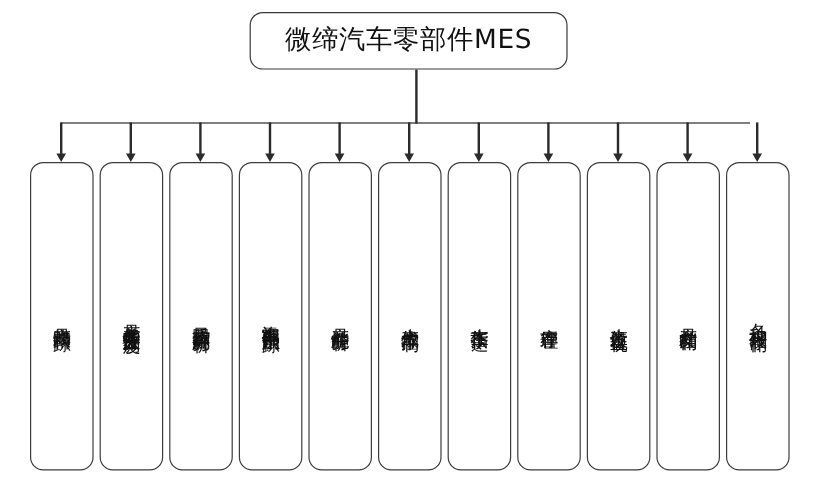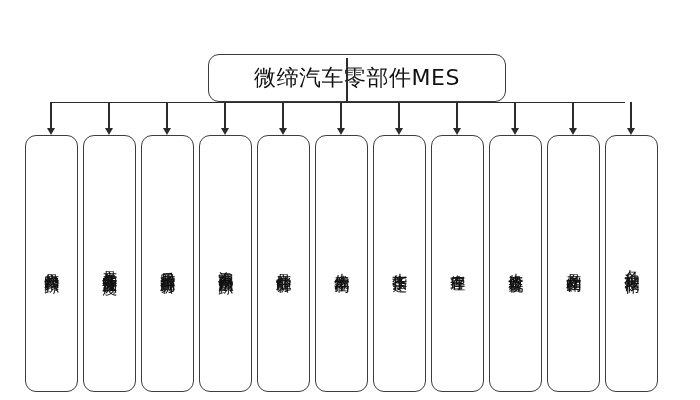--- a/index.html
+++ b/index.html
@@ -16,30 +16,29 @@
     height: 400px;
     background: #ffffff;
     overflow: hidden;
   }
 
   
   .root-node {
     position: absolute;
     left: 208px;
     top: 10px;
-    width: 298px;
+    width: 265px;
     height: 48px;
     box-sizing: border-box;
     border: 1.6px solid #3a3a3a;
     border-radius: 11px;
     background: #ffffff;
     display: flex;
     align-items: center;
     justify-content: center;
-    margin-top: 44px;
   }
   .root-label {
     font-size: 22px;
     line-height: 1;
     color: #111111;
     letter-spacing: 0.5px;
     white-space: nowrap;
   }
 
   

